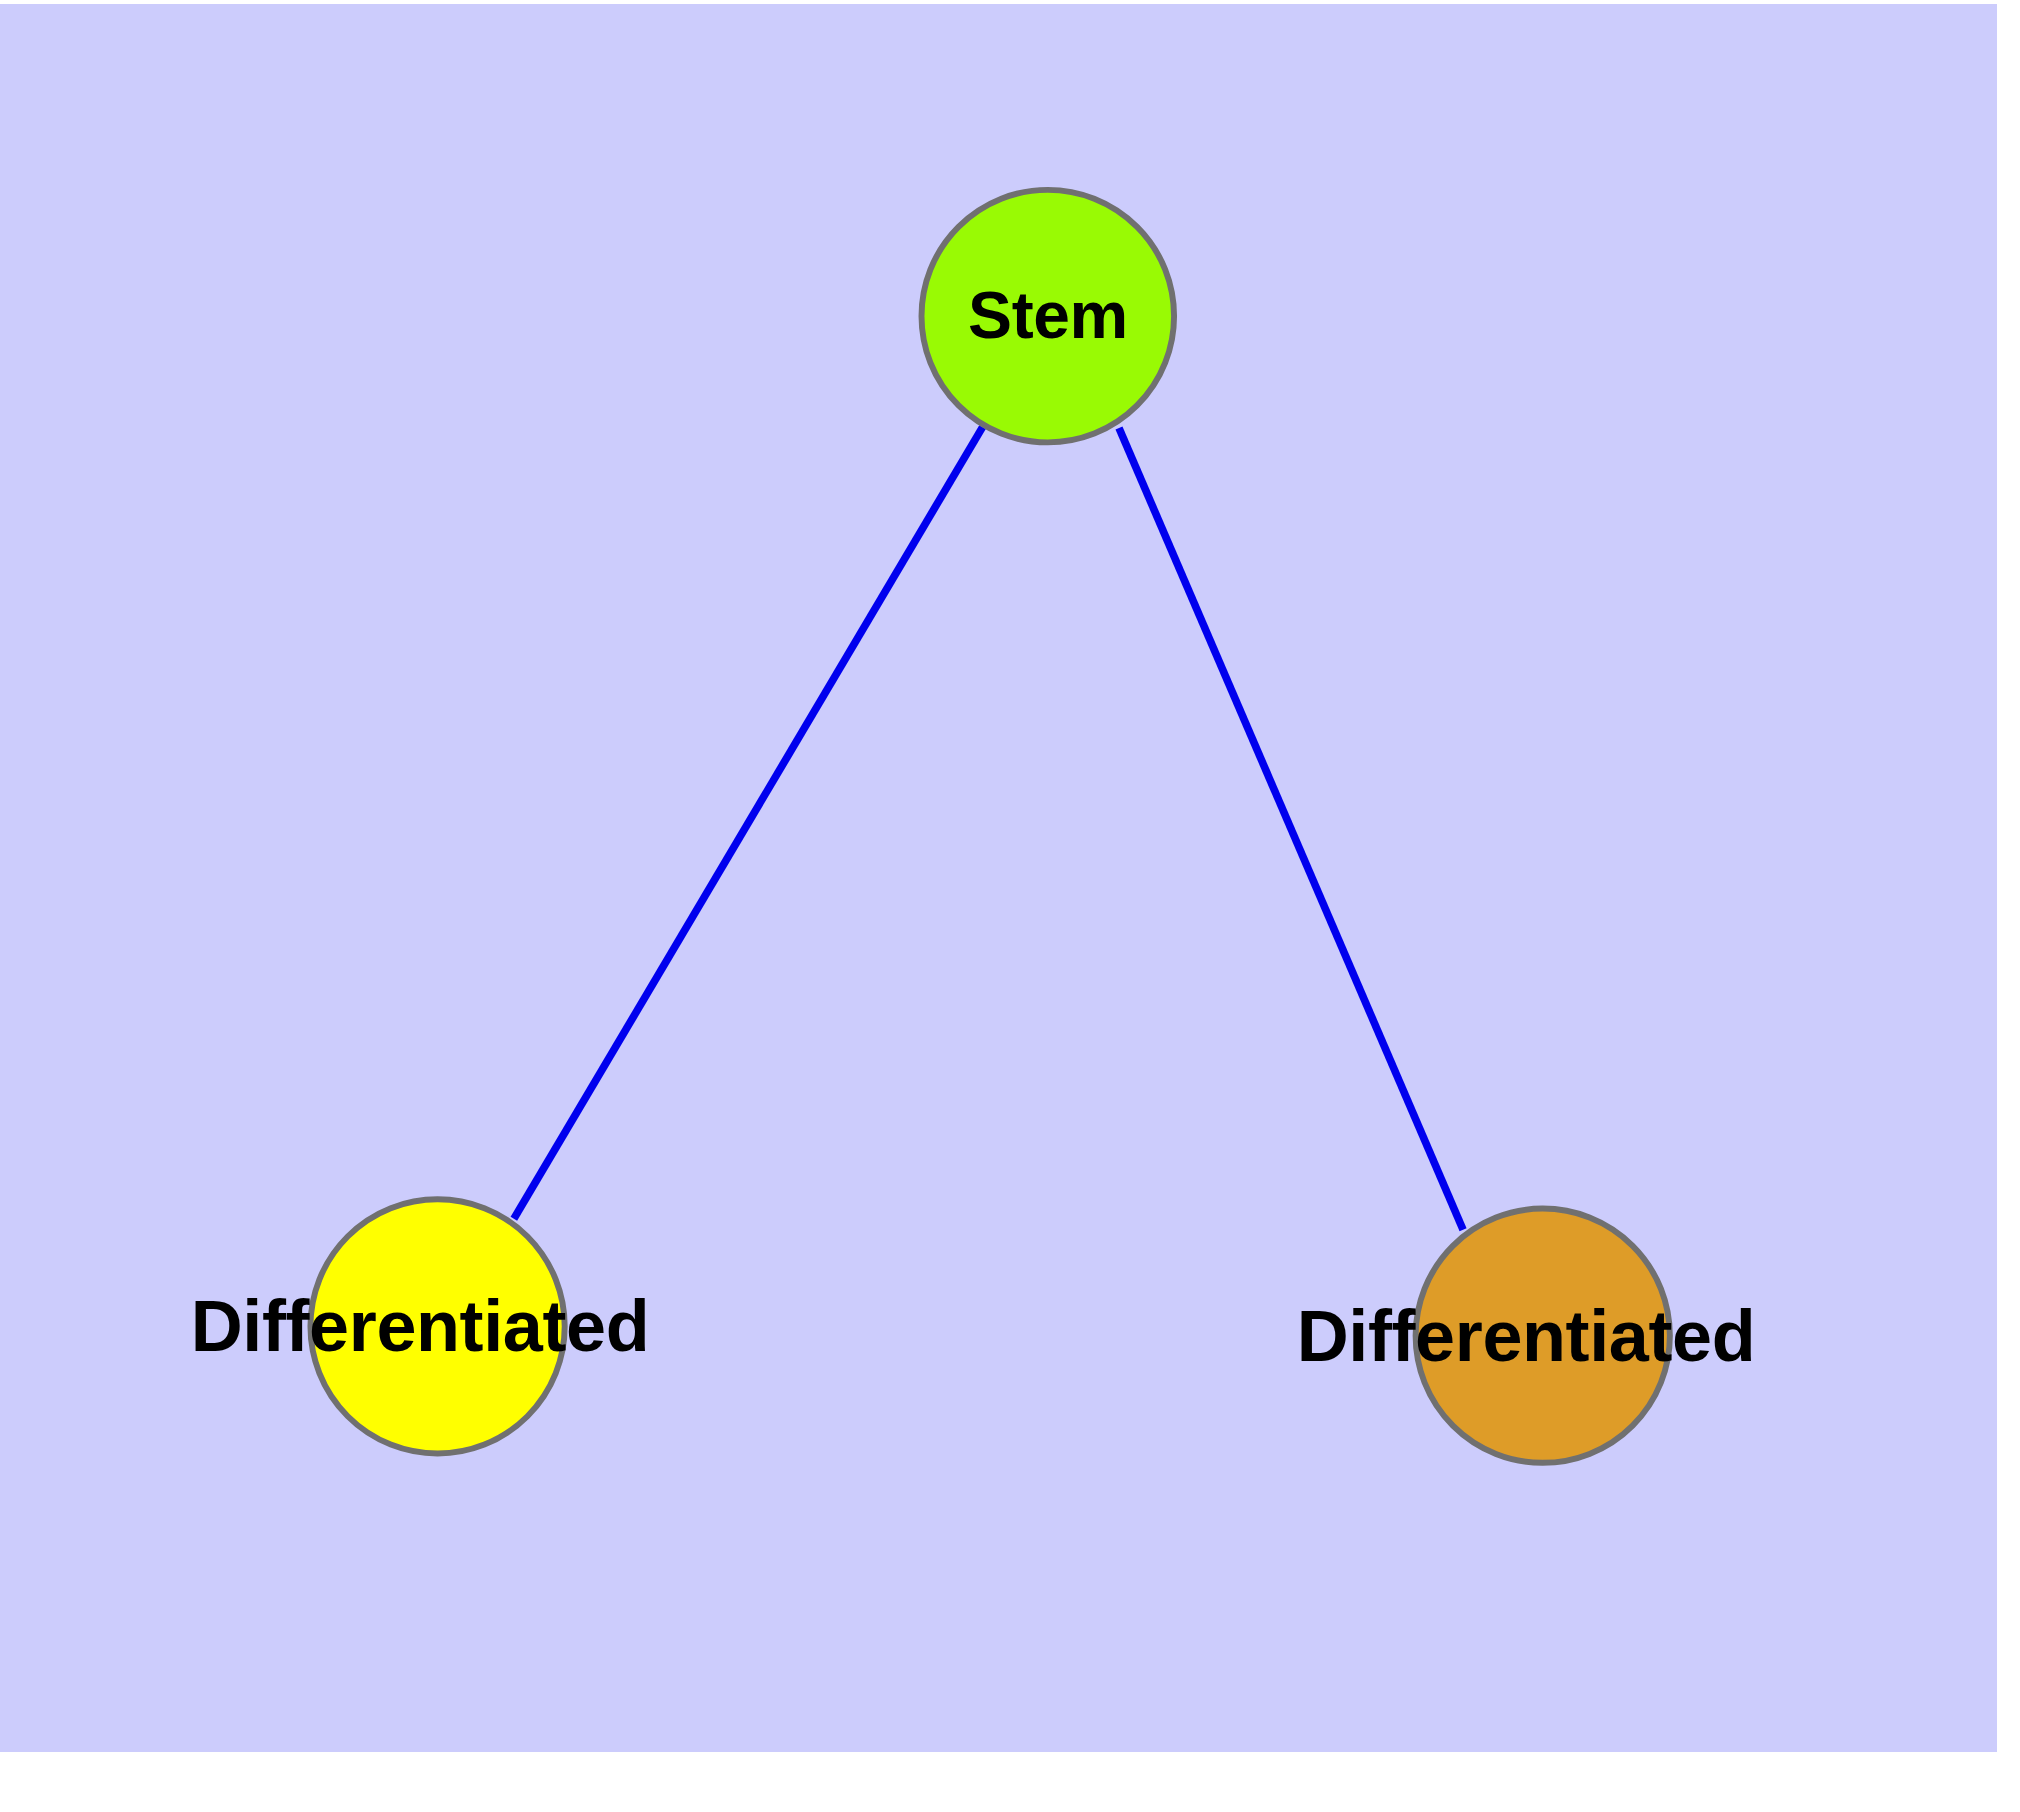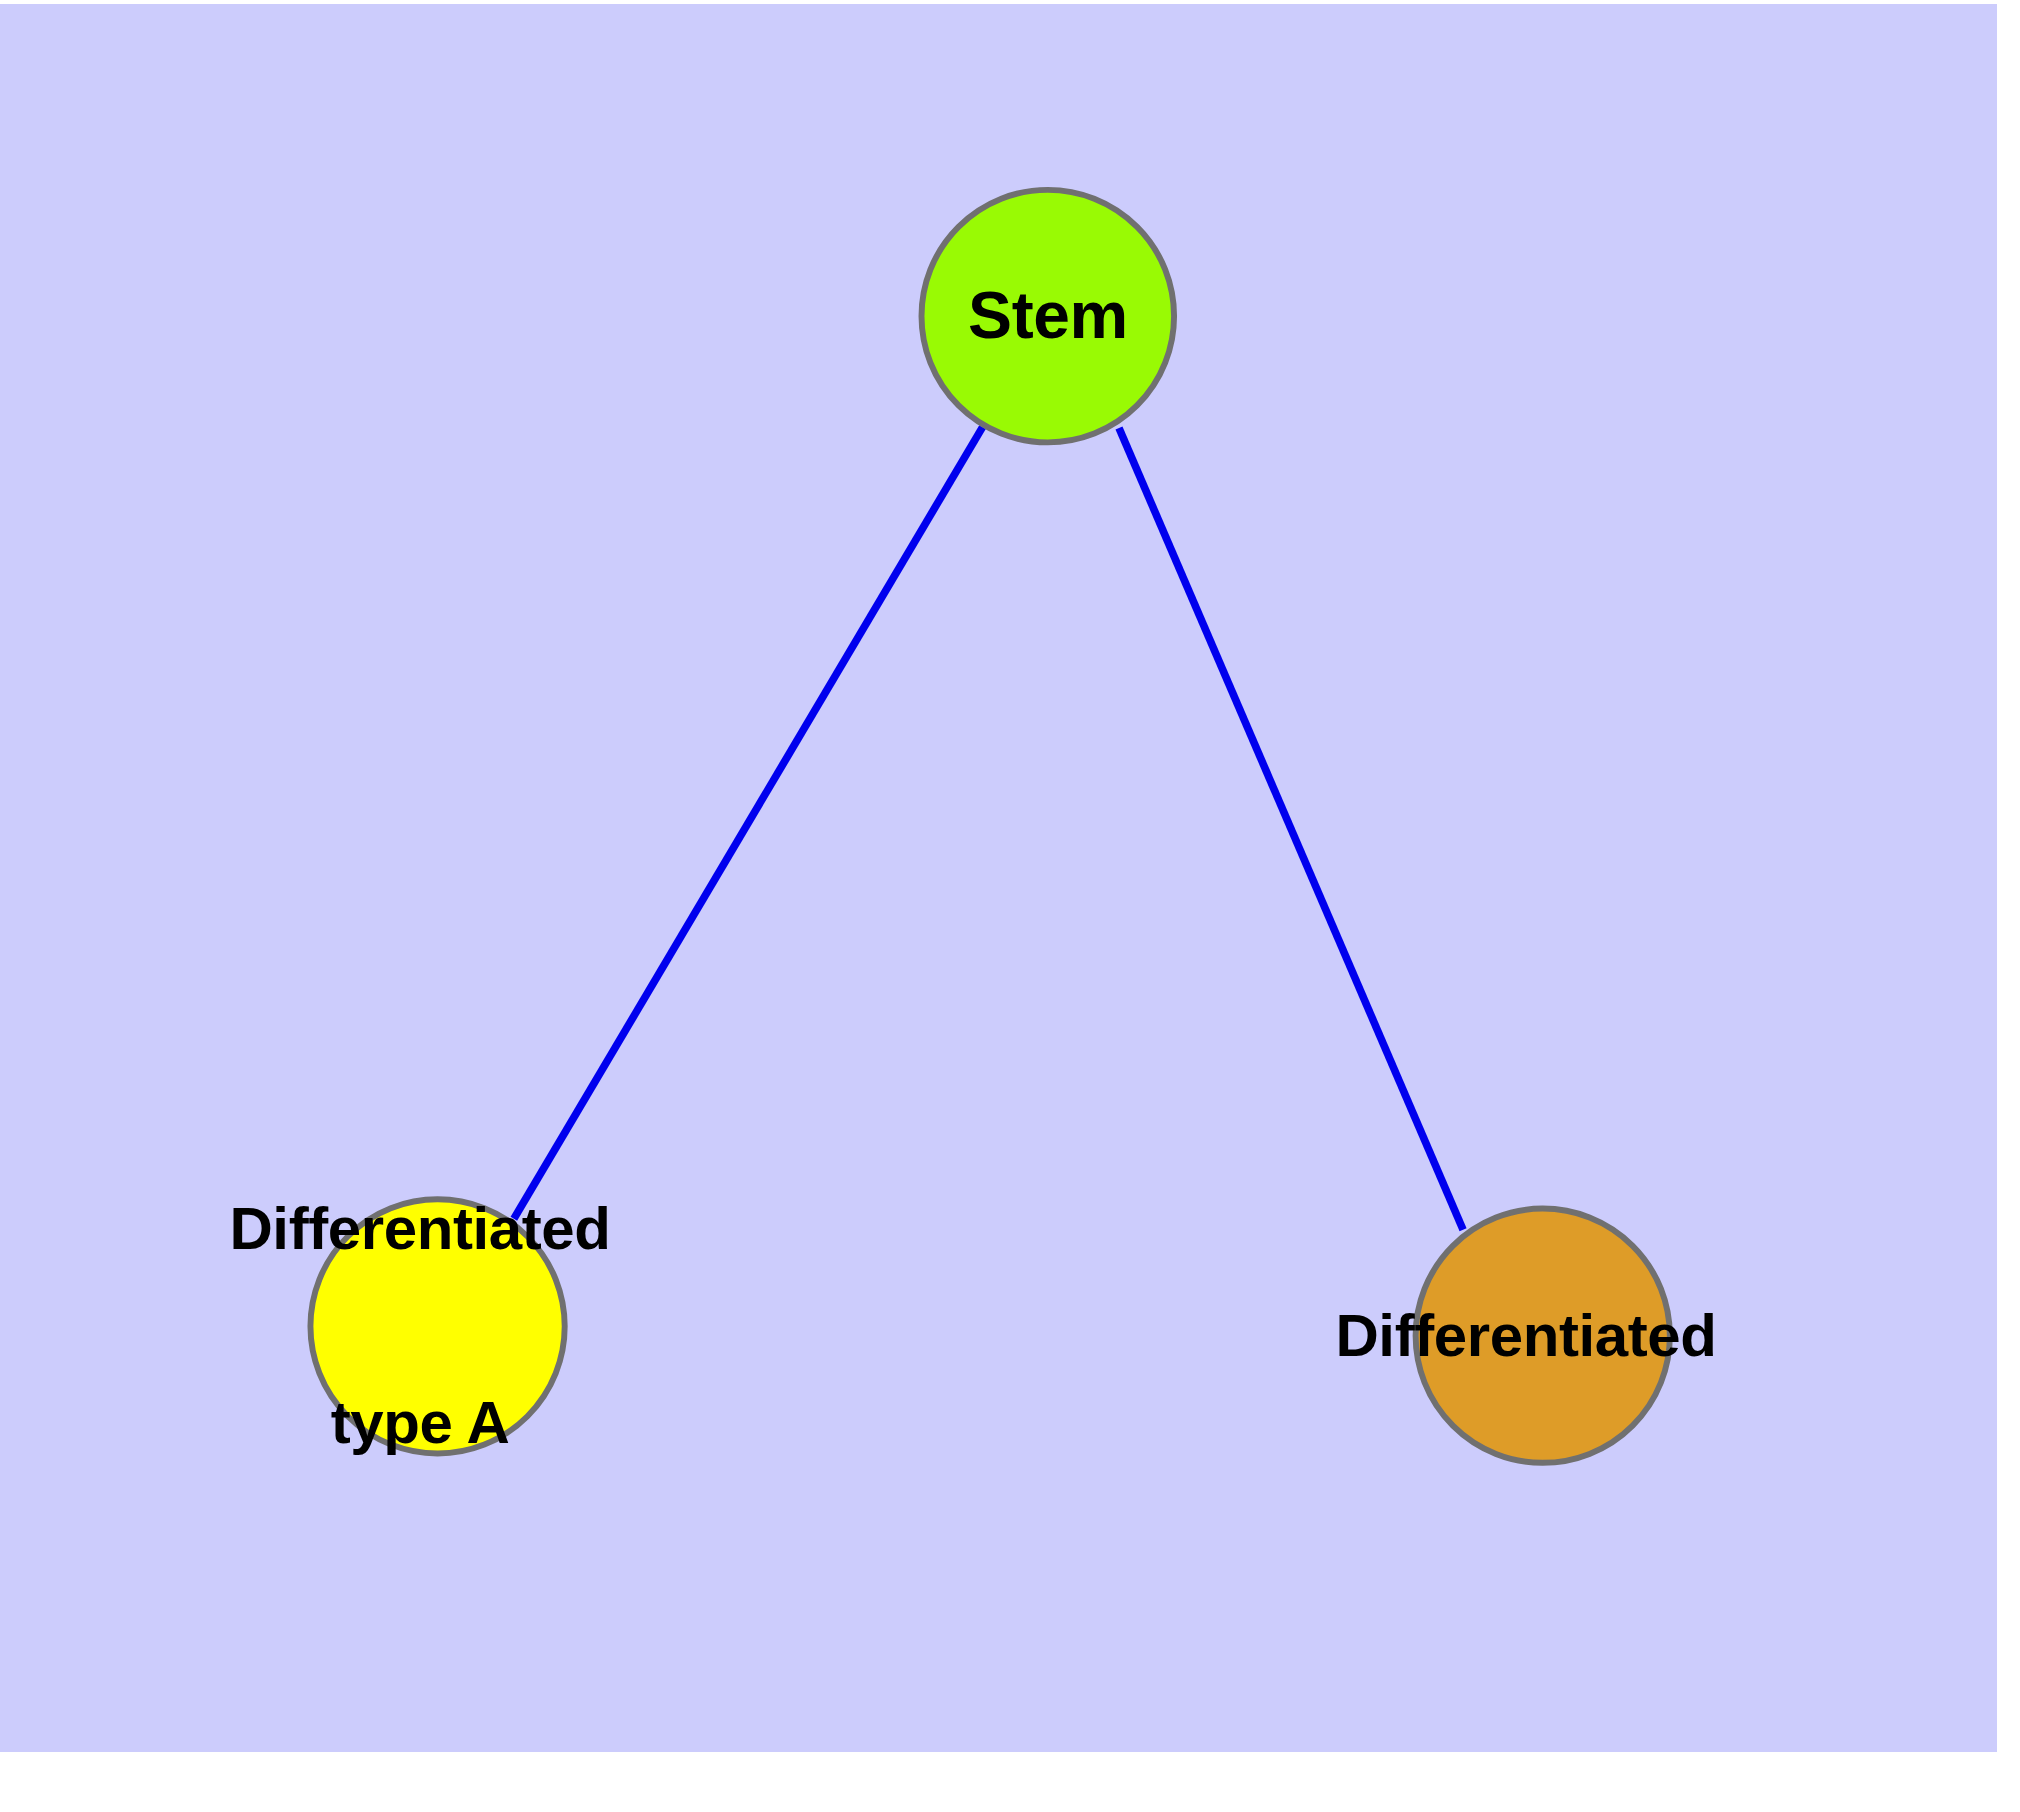--- a/index.html
+++ b/index.html
@@ -28,21 +28,21 @@
     position: absolute;
     left: 0;
     top: 0;
     width: 2021px;
     height: 1812px;
   }
   .node-label {
     position: absolute;
     color: #000000;
     font-weight: bold;
-    font-size: 60px;
+    font-size: 72px;
     line-height: 1.08;
     text-align: center;
     white-space: pre;
     letter-spacing: -0.4px;
     transform: translate(-50%, -50%);
     pointer-events: none;
   }
   .node-label.single {
     font-size: 66px;
   }
@@ -63,21 +63,20 @@
       <circle cx="1236" cy="373" r="149" fill="#99fa04" stroke="#707070" stroke-width="7"></circle>
       <circle cx="516" cy="1565" r="150" fill="#ffff00" stroke="#707070" stroke-width="7"></circle>
       <circle cx="1820" cy="1576" r="150" fill="#de9c28" stroke="#707070" stroke-width="7"></circle>
     </g>
   </svg>
 
   <div class="node-label single" style="left:1048px; top:316px;">Stem</div>
 
   <div class="node-label" style="left:420px; top:1326px;">
     <div>Differentiated</div>
-    <div>type A</div>
   </div>
 
   <div class="node-label" style="left:1526px; top:1336px;">
     <div>Differentiated</div>
   </div>
 
 </div>
 
 
 </body></html>

